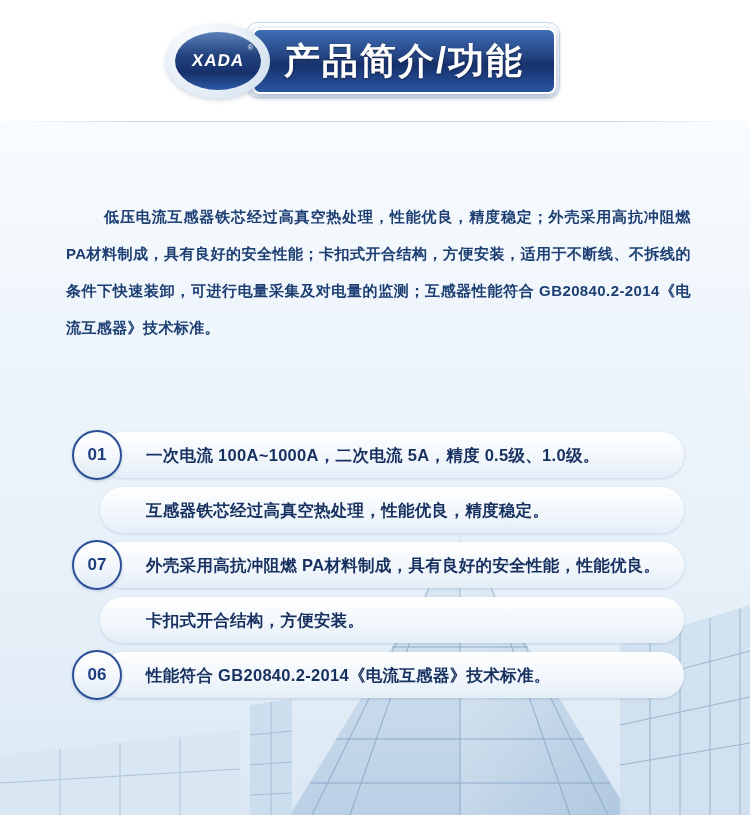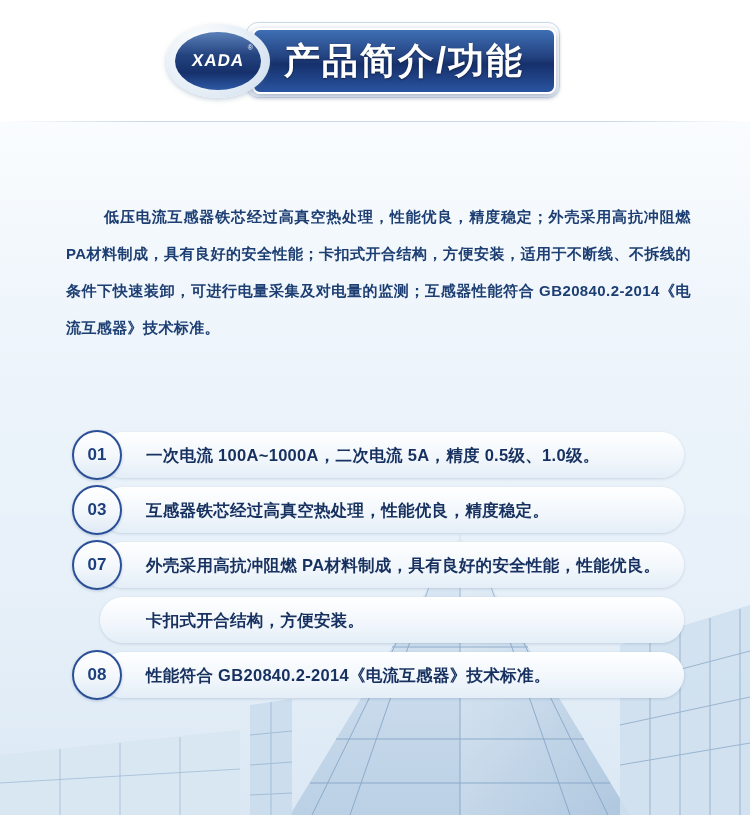--- a/index.html
+++ b/index.html
@@ -289,40 +289,39 @@
 
     <div class="feature-row">
       <div class="feature-num">01</div>
       <div class="feature-bar">
         <span class="feature-text">一次电流 100A~1000A，二次电流 5A，精度 0.5级、1.0级。</span>
       </div>
     </div>
 
 
     <div class="feature-row">
-      <div class="feature-num">03</div>
       <div class="feature-bar">
         <span class="feature-text">互感器铁芯经过高真空热处理，性能优良，精度稳定。</span>
       </div>
     </div>
 
     <div class="feature-row">
       <div class="feature-num">07</div>
       <div class="feature-bar">
         <span class="feature-text">外壳采用高抗冲阻燃 PA材料制成，具有良好的安全性能，性能优良。</span>
       </div>
     </div>
 
     <div class="feature-row">
       <div class="feature-bar">
         <span class="feature-text">卡扣式开合结构，方便安装。</span>
       </div>
     </div>
 
     <div class="feature-row">
-      <div class="feature-num">08</div>
+      <div class="feature-num">06</div>
       <div class="feature-bar">
         <span class="feature-text">性能符合 GB20840.2-2014《电流互感器》技术标准。</span>
       </div>
     </div>
 
   </div>
 </div>
 
 </body></html>

